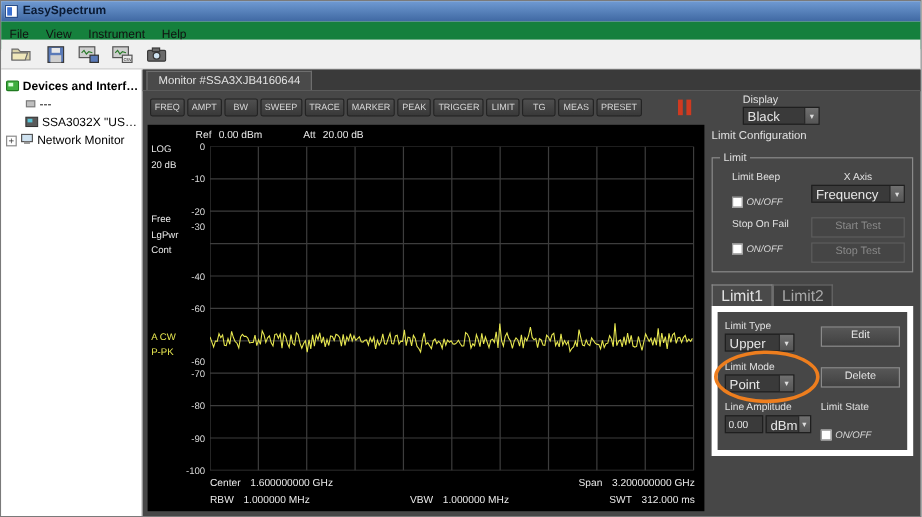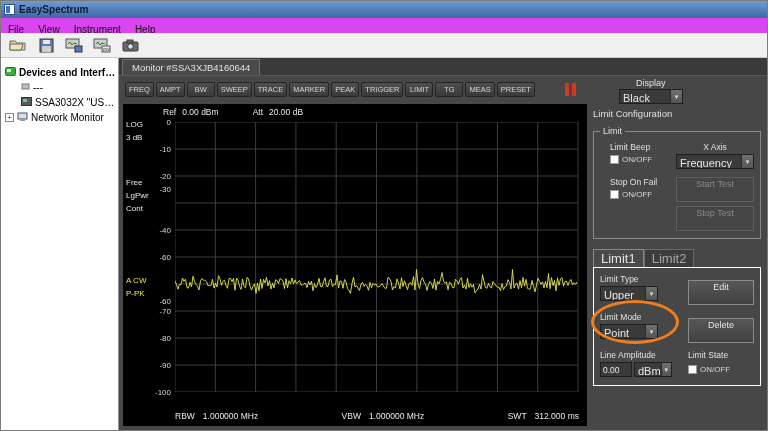--- a/index.html
+++ b/index.html
@@ -9,21 +9,21 @@
 
   
   .titlebar { position:absolute; left:0; top:0; right:0; height:17px;
               background:linear-gradient(#6f9ad2,#3f68a2);
               display:flex; align-items:center; gap:4px; padding-left:3px; }
   .app-icon { width:11px; height:11px; background:#fff; border:1px solid #2a4f8a; position:relative; }
   .app-icon::after { content:""; position:absolute; left:1px; top:1px; width:4px; height:7px; background:#3a6fd0; }
   .title-text { font-size:10px; font-weight:bold; color:#0a1a33; }
 
   
-  .menubar { position:absolute; left:0; top:17px; right:0; height:24px; background:#d946ef;
+  .menubar { position:absolute; left:0; top:17px; right:0; height:24px; background:#15803d;
              display:flex; align-items:center; border-bottom:1px solid #e2e2e2; }
   .menu-item { font-size:10px; color:#111; padding:1px 7px; cursor:default; }
 
   
   .toolbar { position:absolute; left:0; top:32px; right:0; height:25px; background:#f0f0f0;
              border-bottom:1px solid #c9c9c9; display:flex; align-items:center; gap:4px; padding-left:5px; }
   .tool-btn { width:24px; height:21px; display:flex; align-items:center; justify-content:center;
               border:1px solid transparent; border-radius:2px; }
   .tool-btn svg { display:block; }
 
@@ -47,21 +47,21 @@
 
   .btn-row { position:absolute; left:6px; top:24px; display:flex; gap:2px; }
   .mon-btn { min-width:28px; height:15px; line-height:13px; padding:0 3px; text-align:center;
              font-size:7.5px; color:#d8d8d8; background:linear-gradient(#4f4f4f,#393939);
              border:1px solid #232323; border-radius:2px; }
 
   .pause { position:absolute; left:446px; top:25px; display:flex; gap:3px; }
   .pause i { display:block; width:4px; height:13px; background:#d03a20; }
 
   .display-group { position:absolute; left:500px; top:20px; width:64px; }
-  .display-label { font-size:9px; color:#e0e0e0; display:block; margin-bottom:1px;margin-left:17px; }
+  .display-label { font-size:9px; color:#e0e0e0; display:block; margin-bottom:1px; }
 
   .dd { display:flex; justify-content:space-between; align-items:stretch; background:#3a3a3a;
         border:1px solid #1f1f1f; height:15px; }
   .dd-text { font-size:11px; color:#e6e6e6; padding:2px 3px 0 3px; white-space:nowrap; overflow:hidden; }
   .dd-btn { width:12px; background:linear-gradient(#707070,#555); color:#ddd; font-size:7px;
             display:flex; align-items:center; justify-content:center; border-left:1px solid #2a2a2a; }
 
   
   .spec { position:absolute; left:4px; top:46px; width:464px; height:322px; background:#000; }
   .spec-header { position:absolute; left:40px; top:3px; font-size:8.5px; color:#eaeaea; display:flex; }
@@ -75,35 +75,35 @@
                  font-size:8.5px; color:#eaeaea; }
   .spec-footer .pair .lab { margin-right:8px; }
 
   
   .limit-panel { position:absolute; left:470px; top:46px; right:2px; bottom:2px; color:#e0e0e0; }
   .panel-title { font-size:9.5px; padding:4px 4px 0 4px; }
   .group { position:relative; margin:12px 4px 0 4px; border:1px solid #8a8a8a; padding:10px 6px 7px 6px; }
   .group-title { position:absolute; top:-6px; left:6px; background:#474747; padding:0 3px; font-size:9px; }
   .g1 { display:grid; grid-template-columns:1fr 78px; column-gap:6px; row-gap:8px; }
   .fld-label { font-size:8.5px; display:block; }
-  .cb-row { display:flex; gap:3px; margin-top:3px; }
+  .cb-row { display:flex; gap:3px; margin-top:12px;font-style:italic; }
   .cb { width:9px; height:9px; background:#fff; border:1px solid #9a9a9a; flex:0 0 auto; }
   .cb-text { font-size:8px; color:#d8d8d8; }
   .pad-l { padding-left:10px; }
   .x-axis-col .fld-label { text-align:center; margin-bottom:2px; }
-  .btn { height:25px; font-size:9px; color:#e6e6e6; text-align:center; line-height:13px;
+  .btn { height:17px; font-size:9px; color:#e6e6e6; text-align:center; line-height:13px;
          background:linear-gradient(#575757,#414141); border:1px solid #8a8a8a; }
   .btn.disabled { color:#8a8a8a; background:#454545; border-color:#5e5e5e; }
   .stacked { display:flex; flex-direction:column; gap:4px; }
 
   .ltabs { margin:10px 4px 0 4px; display:flex; }
   .ltab { padding:1px 7px; font-size:13px; border:1px solid #8a8a8a; border-bottom:none;
           background:#4a4a4a; color:#e2e2e2; position:relative; z-index:2; }
   .ltab.inactive { background:#3c3c3c; color:#a8a8a8; border-color:#6a6a6a; }
-  .group2 { position:relative; margin:0 4px; border:1px solid #ffffff; padding:6px 6px 8px 6px; }
+  .group2 { position:relative; margin:0 4px; border:5px solid #ffffff; padding:6px 6px 8px 6px; }
   .row { display:flex; justify-content:space-between; align-items:flex-start; margin-bottom:7px; }
   .row:last-child { margin-bottom:0; }
   .fld { display:flex; flex-direction:column; gap:2px; }
   .dd.small { width:58px; }
   .act-btn { width:66px; margin-top:6px; }
   .amp-row { display:flex; gap:2px; }
   .amp-input { width:32px; height:15px; background:#3a3a3a; border:1px solid #1f1f1f;
                color:#e8e8e8; font-size:8.5px; padding:0 2px; font-family:"Liberation Sans",sans-serif; }
   .dd.unit { width:38px; }
 
@@ -251,21 +251,21 @@
     <div class="spec">
       <div class="spec-header">
         <span class="lab">Ref</span>
         <span>0.00 dBm</span>
         <span class="gap"></span>
         <span class="lab">Att</span>
         <span>20.00 dB</span>
       </div>
 
       <span class="ll" style="top:16px">LOG</span>
-      <span class="ll" style="top:29px">3 dB</span>
+      <span class="ll" style="top:29px">20 dB</span>
       <span class="ll" style="top:74px">Free</span>
       <span class="ll" style="top:87px">LgPwr</span>
       <span class="ll" style="top:100px">Cont</span>
       <span class="ll yellow" style="top:172px">A CW</span>
       <span class="ll yellow" style="top:185px">P-PK</span>
 
       <div>
           <span class="ytick" style="top: 14px;">0</span>
           <span class="ytick" style="top: 41px;">-10</span>
           <span class="ytick" style="top: 68px;">-20</span>
@@ -300,20 +300,24 @@
             <line x1="322.4" x2="322.4" y1="0" y2="270" stroke="#3d3d3d" stroke-width="1"></line>
             <line x1="0" x2="403" y1="216" y2="216" stroke="#3d3d3d" stroke-width="1"></line>
             <line x1="362.7" x2="362.7" y1="0" y2="270" stroke="#3d3d3d" stroke-width="1"></line>
             <line x1="0" x2="403" y1="243" y2="243" stroke="#3d3d3d" stroke-width="1"></line>
             <line x1="403.0" x2="403.0" y1="0" y2="270" stroke="#3d3d3d" stroke-width="1"></line>
             <line x1="0" x2="403" y1="270" y2="270" stroke="#3d3d3d" stroke-width="1"></line>
             <polyline points="0.0,158.7 1.5,162.9 3.0,167.2 4.5,162.2 6.0,162.5 7.5,156.0 9.0,159.4 10.5,157.1 12.0,165.8 13.5,166.0 15.0,160.2 16.5,164.9 18.0,154.2 19.5,159.3 21.0,162.7 22.5,164.0 24.0,168.0 25.5,158.8 27.0,156.6 28.5,158.3 30.0,158.2 31.5,159.7 33.0,163.8 34.5,163.4 36.0,163.4 37.5,157.3 39.0,166.1 40.5,161.0 42.0,165.0 43.5,153.7 45.0,156.9 46.5,163.4 48.0,159.5 49.5,157.9 51.0,163.7 52.5,166.3 54.0,156.8 55.5,156.2 57.0,159.9 58.5,156.4 60.0,168.2 61.5,156.1 63.0,158.4 64.5,164.2 66.0,167.4 67.5,156.9 69.0,164.3 70.5,165.7 72.0,155.3 73.5,157.0 75.0,164.1 76.5,168.2 78.0,164.2 79.5,161.9 81.0,171.5 82.5,161.1 84.0,168.7 85.5,157.0 87.0,166.5 88.5,157.3 90.0,160.9 91.5,155.3 93.0,164.0 94.5,158.7 96.0,167.1 97.5,161.0 99.0,165.9 100.5,157.9 102.0,158.4 103.5,161.7 105.0,156.6 106.5,157.3 108.0,159.2 109.5,166.5 111.0,156.6 112.5,165.9 114.0,158.7 115.5,161.8 117.0,156.0 118.5,162.0 120.0,157.8 121.5,161.6 123.0,160.2 124.5,158.6 126.0,162.8 127.5,163.1 129.0,161.5 130.5,161.3 132.0,165.6 133.5,159.4 135.0,162.9 136.5,159.0 138.0,168.7 139.5,161.5 141.0,165.6 142.5,162.9 144.0,156.3 145.5,164.4 147.0,164.7 148.5,160.0 150.0,155.8 151.5,164.3 153.0,164.5 154.5,158.0 156.0,157.3 157.5,164.7 159.0,162.3 160.5,162.5 162.0,152.9 163.5,166.0 165.0,159.0 166.5,159.4 168.0,166.3 169.5,157.5 171.0,160.1 172.5,166.6 174.0,168.4 175.5,171.4 177.0,161.4 178.5,155.3 180.0,165.0 181.5,163.6 183.0,166.1 184.5,168.5 186.0,162.0 187.5,160.5 189.0,164.3 190.5,162.4 192.0,163.9 193.5,168.3 195.0,160.3 196.5,165.7 198.0,161.4 199.5,163.2 201.0,162.0 202.5,164.7 204.0,164.8 205.5,163.8 207.0,161.6 208.5,164.3 210.0,166.4 211.5,166.1 213.0,155.2 214.5,156.4 216.0,159.5 217.5,168.0 219.0,164.5 220.5,166.1 222.0,156.9 223.5,161.0 225.0,166.9 226.5,155.7 228.0,164.6 229.5,158.8 231.0,163.2 232.5,167.7 234.0,161.4 235.5,160.6 237.0,163.3 238.5,154.6 240.0,168.0 241.5,147.6 243.0,162.1 244.5,166.5 246.0,158.4 247.5,155.5 249.0,160.0 250.5,162.2 252.0,168.4 253.5,162.3 255.0,159.6 256.5,161.3 258.0,166.5 259.5,157.0 261.0,168.1 262.5,159.4 264.0,161.9 265.5,157.6 267.0,150.5 268.5,159.2 270.0,161.2 271.5,160.0 273.0,167.7 274.5,160.2 276.0,161.3 277.5,165.5 279.0,165.8 280.5,157.3 282.0,158.9 283.5,162.1 285.0,157.1 286.5,155.7 288.0,166.0 289.5,162.9 291.0,167.1 292.5,156.2 294.0,165.5 295.5,161.8 297.0,165.2 298.5,162.4 300.0,170.9 301.5,168.4 303.0,167.1 304.5,162.4 306.0,167.0 307.5,152.7 309.0,159.3 310.5,165.6 312.0,166.2 313.5,161.3 315.0,164.8 316.5,166.0 318.0,159.6 319.5,161.8 321.0,163.9 322.5,165.0 324.0,165.1 325.5,168.7 327.0,161.6 328.5,167.6 330.0,164.5 331.5,164.0 333.0,157.7 334.5,160.4 336.0,166.9 337.5,147.4 339.0,166.0 340.5,162.3 342.0,161.3 343.5,167.0 345.0,158.6 346.5,165.7 348.0,155.5 349.5,164.1 351.0,157.4 352.5,166.4 354.0,167.2 355.5,166.7 357.0,158.4 358.5,164.4 360.0,169.9 361.5,163.0 363.0,156.3 364.5,159.5 366.0,162.4 367.5,159.8 369.0,165.9 370.5,159.4 372.0,165.7 373.5,151.6 375.0,166.8 376.5,155.6 378.0,163.7 379.5,158.5 381.0,168.8 382.5,155.8 384.0,163.4 385.5,157.0 387.0,155.6 388.5,164.2 390.0,159.5 391.5,159.2 393.0,163.4 394.5,159.3 396.0,157.5 397.5,162.8 399.0,160.7 400.5,162.4 402.0,160.0" fill="none" stroke="#e8e850" stroke-width="0.9"></polyline>
           </svg>
       </div>
 
+      <div class="spec-footer" style="top:293px">
+        <span class="pair"><span class="lab">Center</span><span>1.600000000 GHz</span></span>
+        <span class="pair"><span class="lab">Span</span><span>3.200000000 GHz</span></span>
+      </div>
       <div class="spec-footer" style="top:307px">
         <span class="pair"><span class="lab">RBW</span><span>1.000000 MHz</span></span>
         <span class="pair"><span class="lab">VBW</span><span>1.000000 MHz</span></span>
         <span class="pair"><span class="lab">SWT</span><span>312.000 ms</span></span>
       </div>
     </div>
 
     <div class="limit-panel">
       <div class="panel-title">Limit Configuration</div>
 

